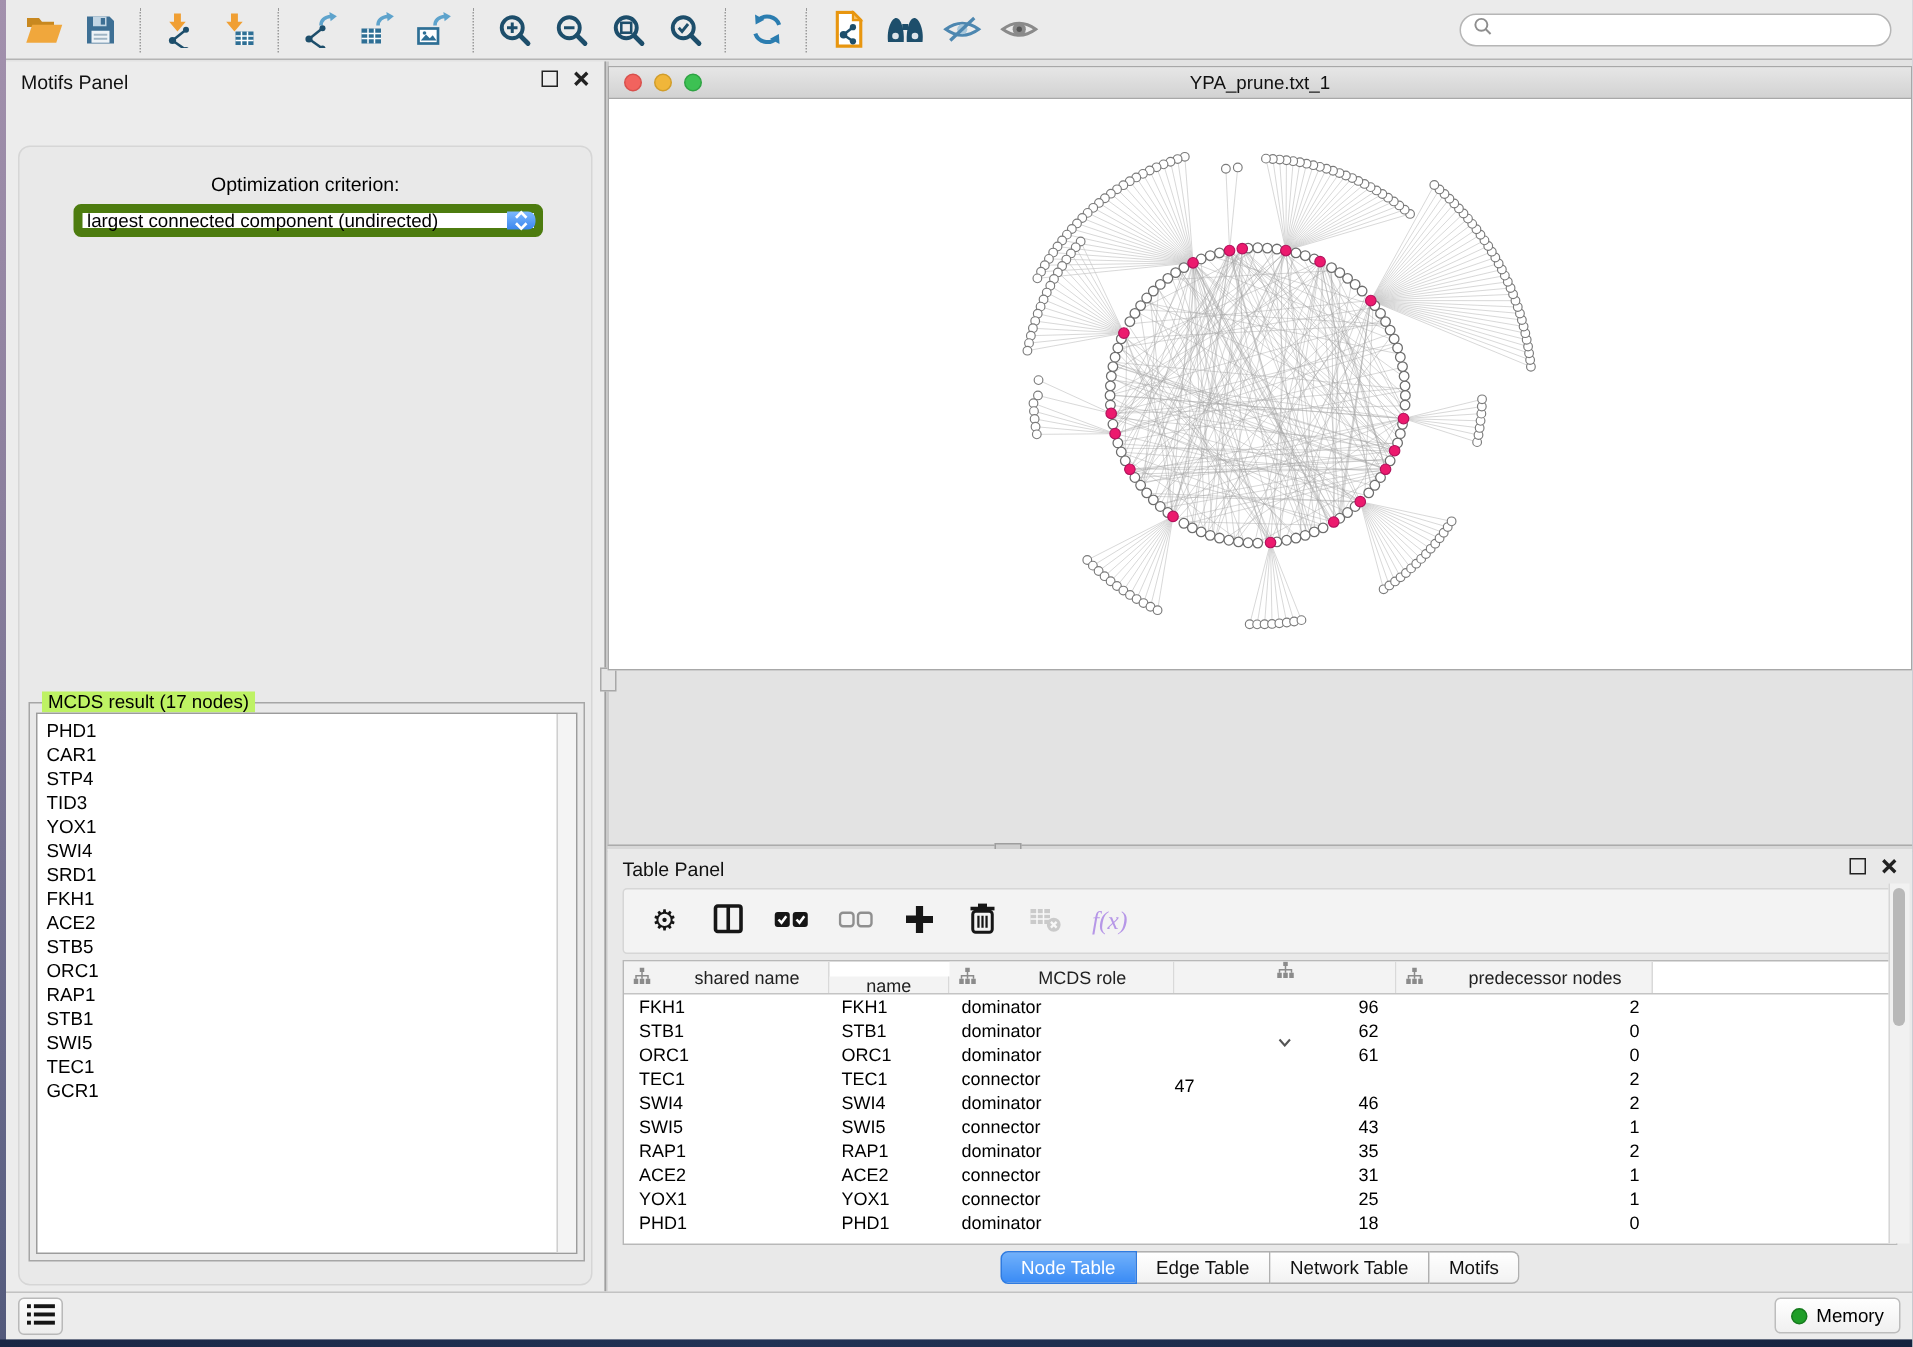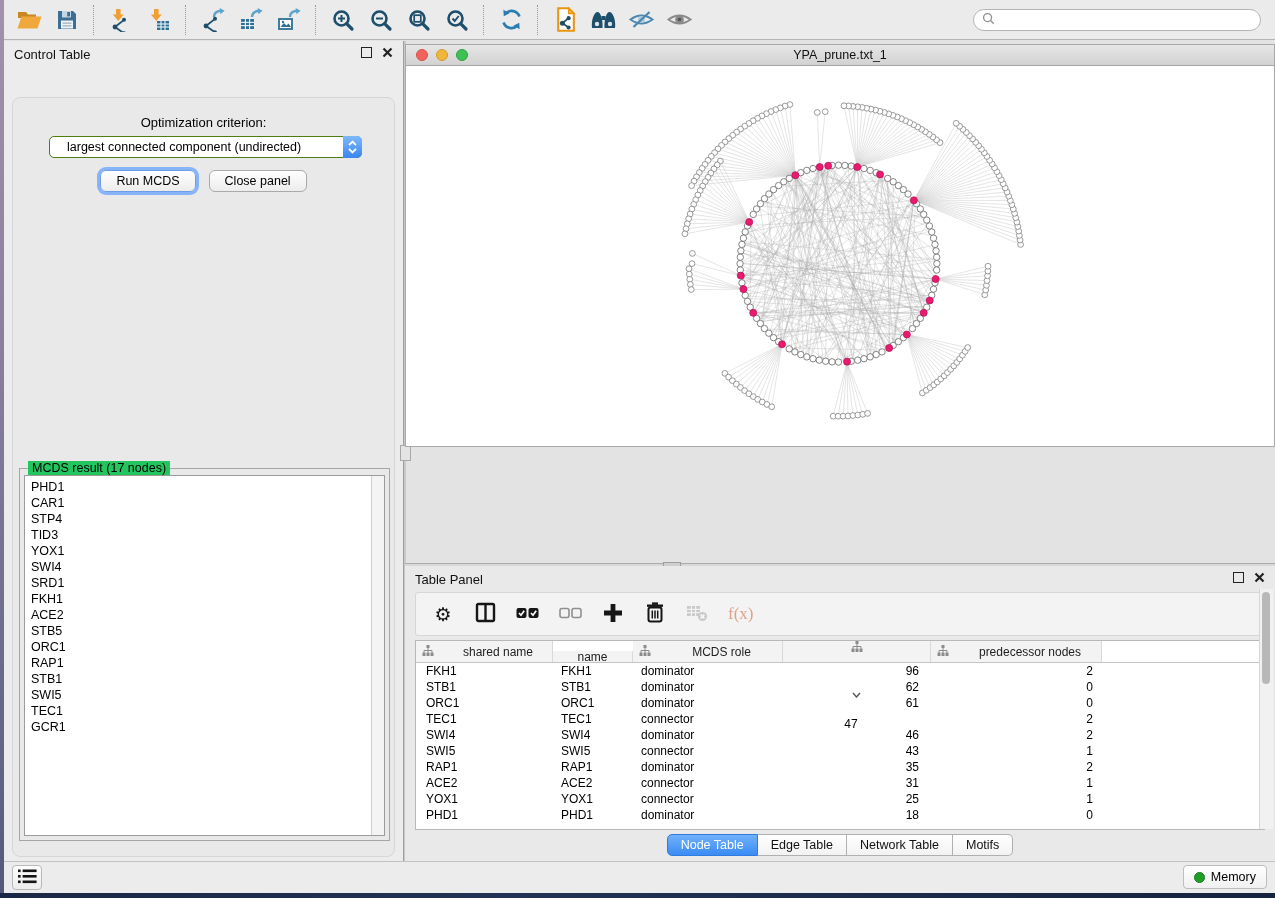--- a/index.html
+++ b/index.html
@@ -28,30 +28,30 @@
   .seg{display:flex}
   .seg .tab{height:20px;padding:0 13px;background:linear-gradient(#ffffff,#f2f2f2);border:1px solid #b0b0b0;border-left-width:0;
     font-size:12.5px;display:flex;align-items:center;justify-content:center;color:#111}
   .seg .tab:first-child{border-left-width:1px;border-radius:5px 0 0 5px}
   .seg .tab:last-child{border-radius:0 5px 5px 0}
   .seg .tab.selected{background:linear-gradient(#71b1fb,#3a8bf5);color:#fff;border-color:#2f7be0}
   .ctrl-tabs{position:absolute;left:0;top:30px;width:100%;display:flex;justify-content:center}
   .ctrl-content{position:absolute;left:8px;top:56px;width:383px;bottom:4px;background:#e9e9e9;
     border:1px solid #d6d6d6;border-radius:8px;box-sizing:border-box}
   .opt-label{position:absolute;top:17px;width:100%;text-align:center;font-size:13px;color:#000}
-  .select{position:absolute;left:36px;top:38px;width:313px;height:22px;background:#fff;border:1px solid #4d7c0f;
-    border-radius:5px;font-size:12.5px;display:flex;align-items:center;padding-left:17px;box-sizing:border-box}
+  .select{position:absolute;left:36px;top:38px;width:313px;height:22px;background:#fff;border:6px solid #4d7c0f;
+    border-radius:5px;font-size:12.5px;display:flex;align-items:center;padding-left:3px;box-sizing:border-box}
   .select .stepper{position:absolute;right:-1px;top:-1px;bottom:-1px;width:19px;
     background:linear-gradient(#7db9fe,#3a86ee);border-radius:0 5px 5px 0;display:flex;align-items:center;justify-content:center}
   .btn-row{position:absolute;left:0;top:72px;width:100%;display:flex;justify-content:center;gap:13px}
   .btn{height:22px;border:1px solid #aaa;border-radius:6px;background:linear-gradient(#fff,#ececec);
     font-size:12.5px;padding:0 15px;color:#000;font-family:inherit}
   .btn.focused{box-shadow:0 0 0 3px rgba(92,156,255,.7);border-color:#6f9ee8}
   .groupbox{position:absolute;left:6px;top:370px;width:369px;height:371px;border:1px solid #a6a6a6}
-  .groupbox .legend{position:absolute;top:-8px;left:8px;background:#22c55e;padding:0 4px;font-size:12.5px;color:#000}
+  .groupbox .legend{position:absolute;top:-8px;left:8px;background:#bef264;padding:0 4px;font-size:12.5px;color:#000}
   .mcds-list{position:absolute;left:4px;top:6px;right:4px;bottom:4px;background:#fff;border:1px solid #9c9c9c;overflow:hidden}
   .mcds-track{position:absolute;right:0;top:0;bottom:0;width:12px;background:#f4f4f4;border-left:1px solid #cfcfcf}
   .mcds-item{height:16px;line-height:16px;padding-left:6px;font-size:12.5px;color:#000}
   .mcds-items{padding-top:3px}
 
   
   .vsplit{position:absolute;left:399px;top:41px;width:2px;height:820px;background:#c9c9c9;border-left:1px solid #9e9e9e}
   .vsplit .grip{position:absolute;left:-4px;top:404px;width:9px;height:14px;background:#e4e4e4;border:1px solid #a8a8a8}
   .hsplit{position:absolute;left:401px;top:563px;width:870px;height:3px;background:#d8d8d8;border-top:1px solid #ababab;border-bottom:1px solid #ababab}
   .hsplit .grip{position:absolute;left:258px;top:-2px;width:16px;height:6px;background:#cfcfcf;border:1px solid #9e9e9e}
@@ -72,21 +72,21 @@
   circle.ringn{fill:#fff;stroke:#6d6d6d;stroke-width:1.1}
   circle.leaf{fill:#fff;stroke:#7b7b7b;stroke-width:1}
   circle.hub{fill:#ec1a6e;stroke:#b1125c;stroke-width:1}
 
   
   .table-panel{position:absolute;left:401px;top:566px;width:870px;height:295px;background:#e9e9e9;box-sizing:border-box}
   .tp-toolbar{position:absolute;left:10px;right:10px;top:26px;height:44px;background:#f3f3f3;border:1px solid #d6d6d6;
     border-radius:3px;display:flex;align-items:center;gap:20px;padding-left:16px;box-sizing:border-box}
   .tp-icon{display:flex;align-items:center;justify-content:center;min-width:22px;height:24px;background:transparent;border:0;padding:0}
   .tp-icon.disabled{opacity:.45}
-  .fx{font-family:"Liberation Serif",serif;font-size:17px;color:#c2410c}
+  .fx{font-family:"Liberation Serif",serif;font-style:italic;font-size:17px;color:#6d28d9}
   .gear-glyph{font-size:19px;color:#161616;line-height:1}
   .node-table{position:absolute;left:10px;right:10px;top:74px;height:190px;background:#fff;border:1px solid #b8b8b8;
     overflow:hidden;box-sizing:border-box}
   .nt-header{display:flex;height:21px;border-bottom:1px solid #c4c4c4;font-size:12px;color:#222}
   .nt-hcell{display:flex;align-items:center;background:#f3f3f3;border-right:1px solid #d9d9d9;padding:0 6px;box-sizing:border-box;gap:16px}
   .nt-hcell .hlabel{flex:1;text-align:center;white-space:nowrap;overflow:hidden}
   .nt-row{display:flex;height:16px;font-size:12px;color:#000;align-items:center}
   .nt-cell{box-sizing:border-box;white-space:nowrap;overflow:hidden}
   .nt-scroll{position:absolute;right:2px;top:23px;bottom:32px;width:13px;background:#f1f1f1;border-left:1px solid #d6d6d6}
   .nt-thumb{position:absolute;left:2px;top:3px;width:8px;height:92px;background:#b8b8b8;border-radius:5px}
@@ -316,44 +316,40 @@
               <circle cx="6" cy="6" r="4.3" fill="none" stroke="#8e8e8e" stroke-width="1.4"></circle>
               <line x1="9.2" y1="9.2" x2="12.6" y2="12.6" stroke="#8e8e8e" stroke-width="1.4"></line>
             </svg>
         </span>
         <input placeholder="" style="">
       </div>
     </div>
 
     <div class="control-panel">
       <div class="panel-title-row">
-        <span>Control Table</span>
+        <span>Motifs Panel</span>
         <span class="pt-icons">
           <span class="float-ic"></span>
           <span class="close-ic">
             <svg width="11" height="11" viewBox="0 0 11 11">
                 <path d="M1.5 1.5 L9.5 9.5 M9.5 1.5 L1.5 9.5" stroke="#222" stroke-width="2.2"></path>
               </svg>
           </span>
         </span>
       </div>
       <div class="ctrl-content">
         <div class="opt-label">Optimization criterion:</div>
         <div class="select">
           <span>largest connected component (undirected)</span>
           <span class="stepper">
             <svg width="11" height="14" viewBox="0 0 11 14">
                 <path d="M2 5.2 L5.5 1.6 L9 5.2" fill="none" stroke="#fff" stroke-width="1.8"></path>
                 <path d="M2 8.8 L5.5 12.4 L9 8.8" fill="none" stroke="#fff" stroke-width="1.8"></path>
               </svg>
           </span>
-        </div>
-        <div class="btn-row">
-          <button class="btn focused">Run MCDS</button>
-          <button class="btn">Close panel</button>
         </div>
         <div class="groupbox">
           <span class="legend">MCDS result (17 nodes)</span>
           <div class="mcds-list">
             <div class="mcds-items" id="mcds-list">
                 <div class="mcds-item">PHD1</div>
                 <div class="mcds-item">CAR1</div>
                 <div class="mcds-item">STP4</div>
                 <div class="mcds-item">TID3</div>
                 <div class="mcds-item">YOX1</div>
@@ -1156,21 +1152,21 @@
               <div class="nt-cell" style="width: 137px; text-align: left; padding-left: 10px;">ORC1</div>
               <div class="nt-cell" style="width: 80px; text-align: left; padding-left: 8px;">ORC1</div>
               <div class="nt-cell" style="width: 150px; text-align: left; padding-left: 8px;">dominator</div>
               <div class="nt-cell" style="width: 148px; text-align: right; padding-right: 12px;">61</div>
               <div class="nt-cell" style="width: 171px; text-align: right; padding-right: 9px;">0</div>
             </div>
             <div class="nt-row">
               <div class="nt-cell" style="width: 137px; text-align: left; padding-left: 10px;">TEC1</div>
               <div class="nt-cell" style="width: 80px; text-align: left; padding-left: 8px;">TEC1</div>
               <div class="nt-cell" style="width: 150px; text-align: left; padding-left: 8px;">connector</div>
-              <div class="nt-cell" style="width: 148px; text-align: center; padding-right: 12px; margin-top: 10px;">47</div>
+              <div class="nt-cell" style="width: 148px; text-align: left; padding-right: 12px; margin-top: 10px;">47</div>
               <div class="nt-cell" style="width: 171px; text-align: right; padding-right: 9px;">2</div>
             </div>
             <div class="nt-row">
               <div class="nt-cell" style="width: 137px; text-align: left; padding-left: 10px;">SWI4</div>
               <div class="nt-cell" style="width: 80px; text-align: left; padding-left: 8px;">SWI4</div>
               <div class="nt-cell" style="width: 150px; text-align: left; padding-left: 8px;">dominator</div>
               <div class="nt-cell" style="width: 148px; text-align: right; padding-right: 12px;">46</div>
               <div class="nt-cell" style="width: 171px; text-align: right; padding-right: 9px;">2</div>
             </div>
             <div class="nt-row">

